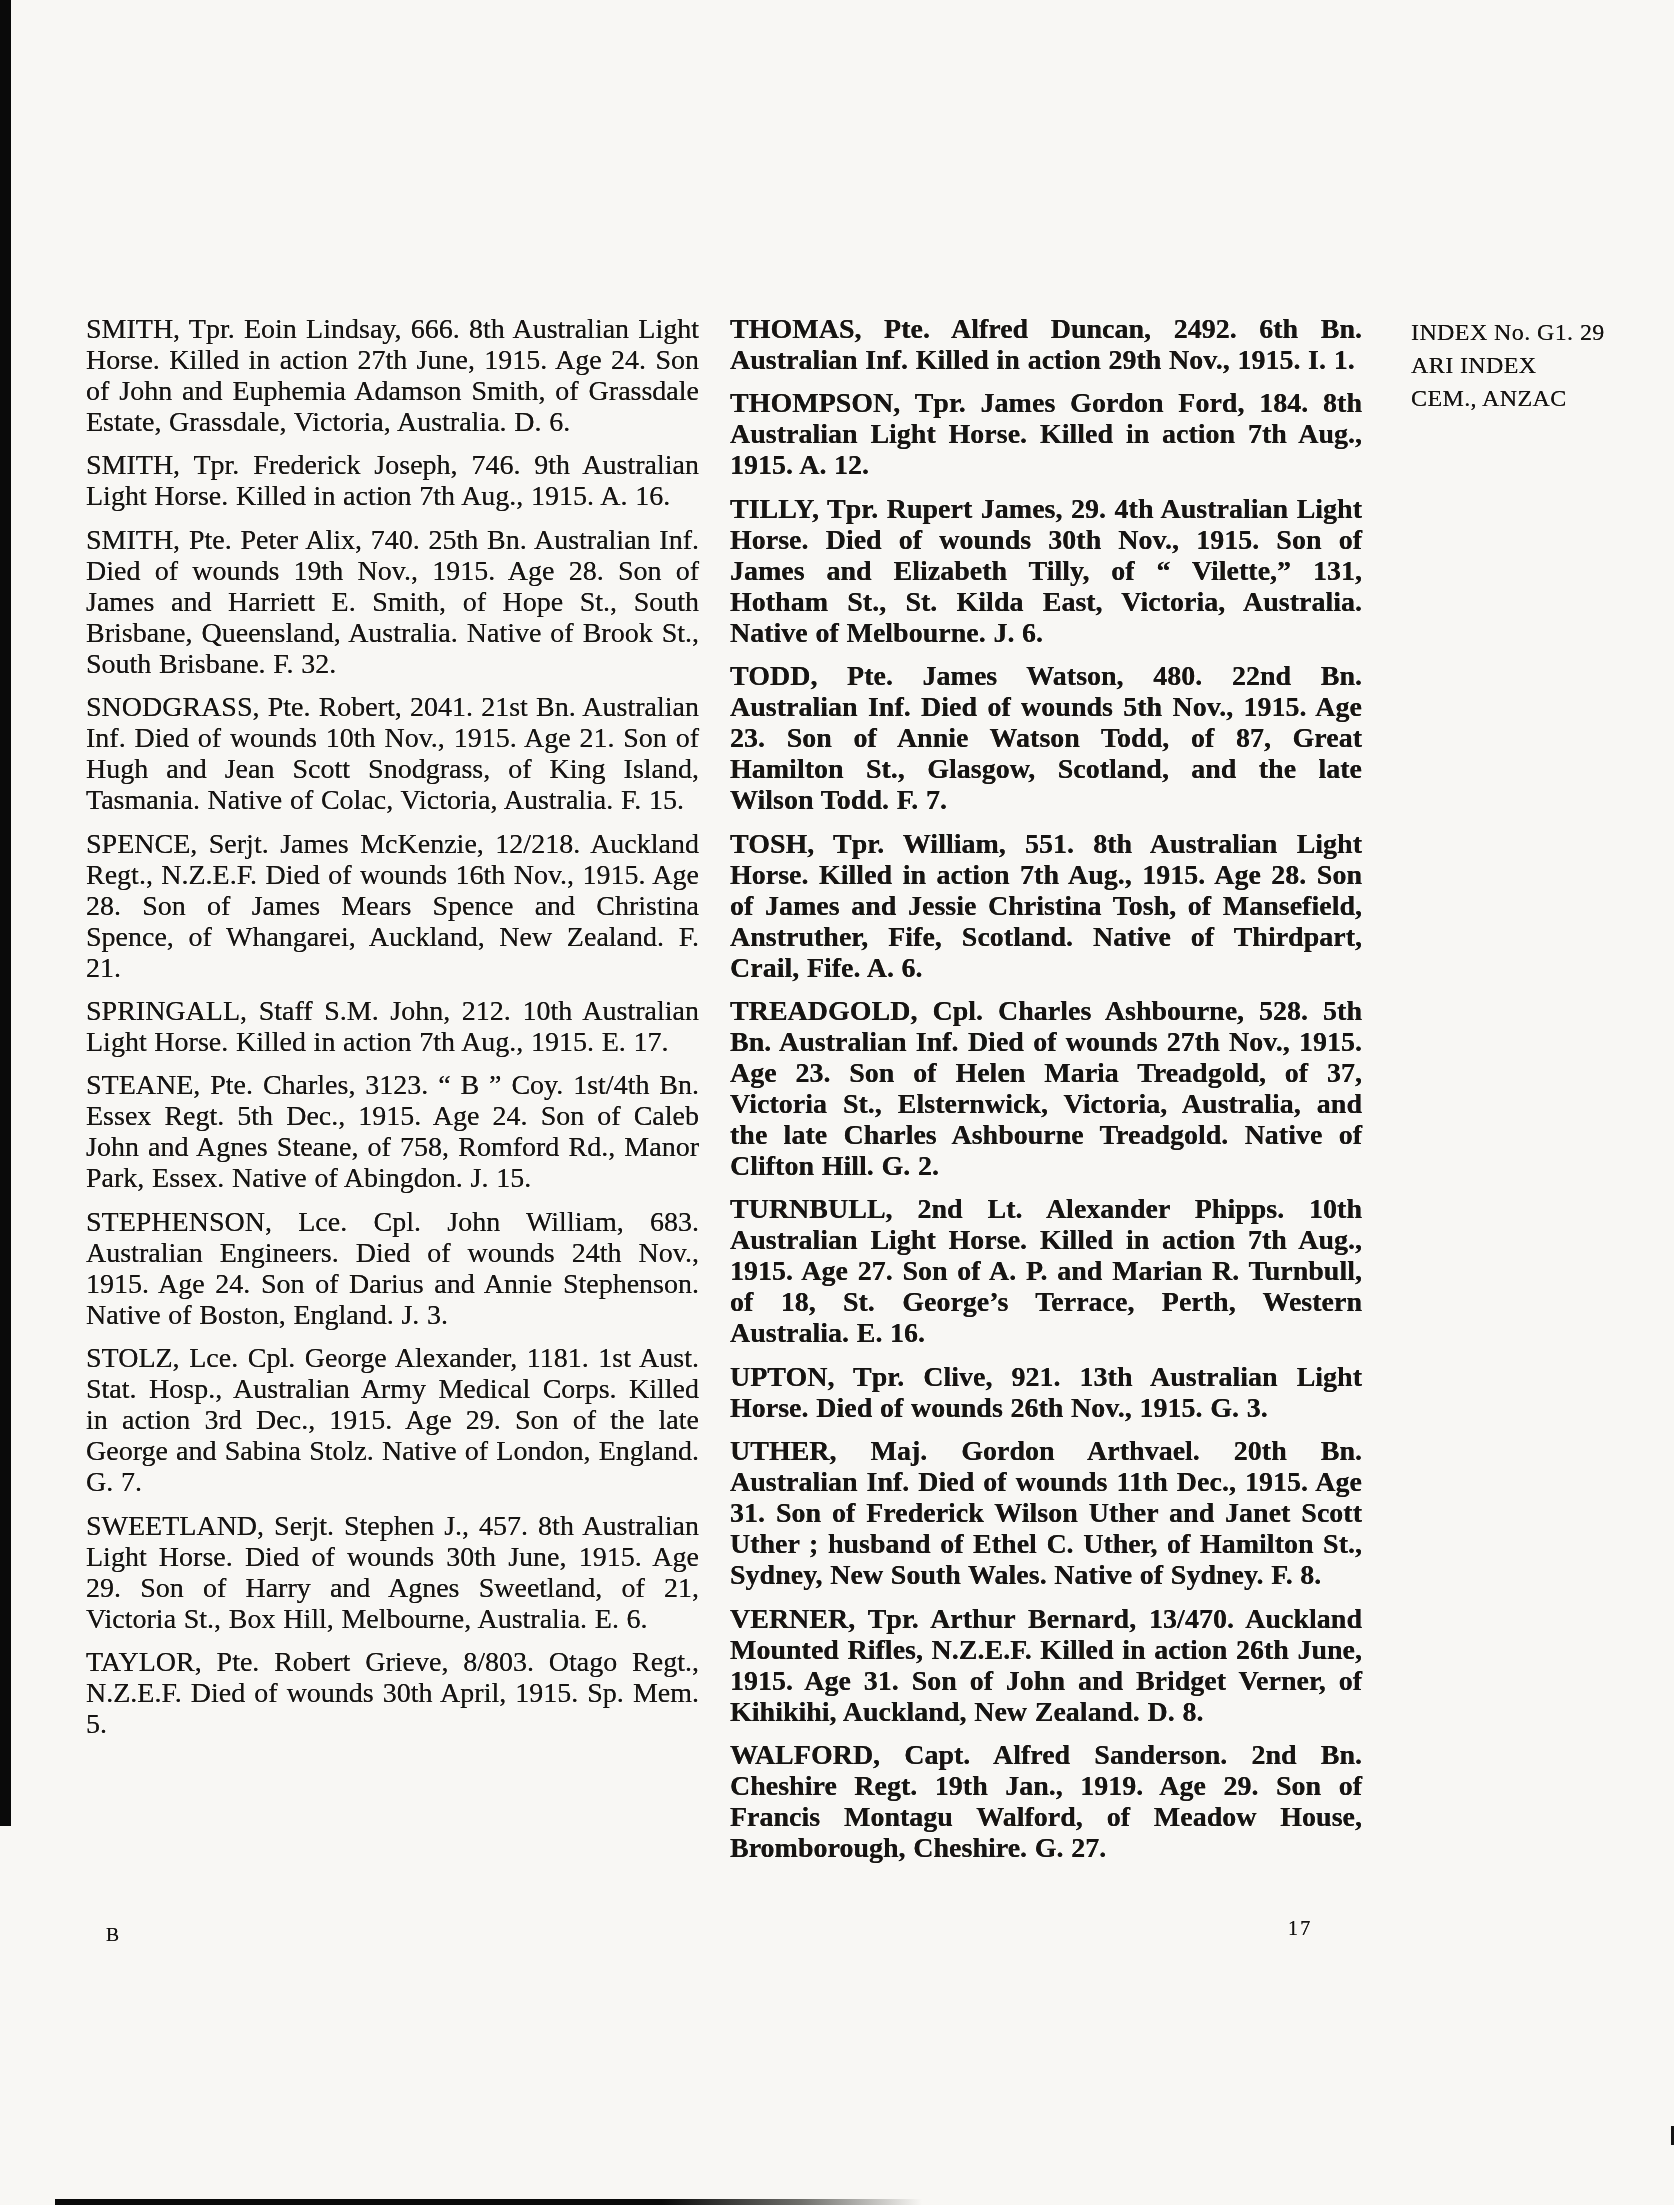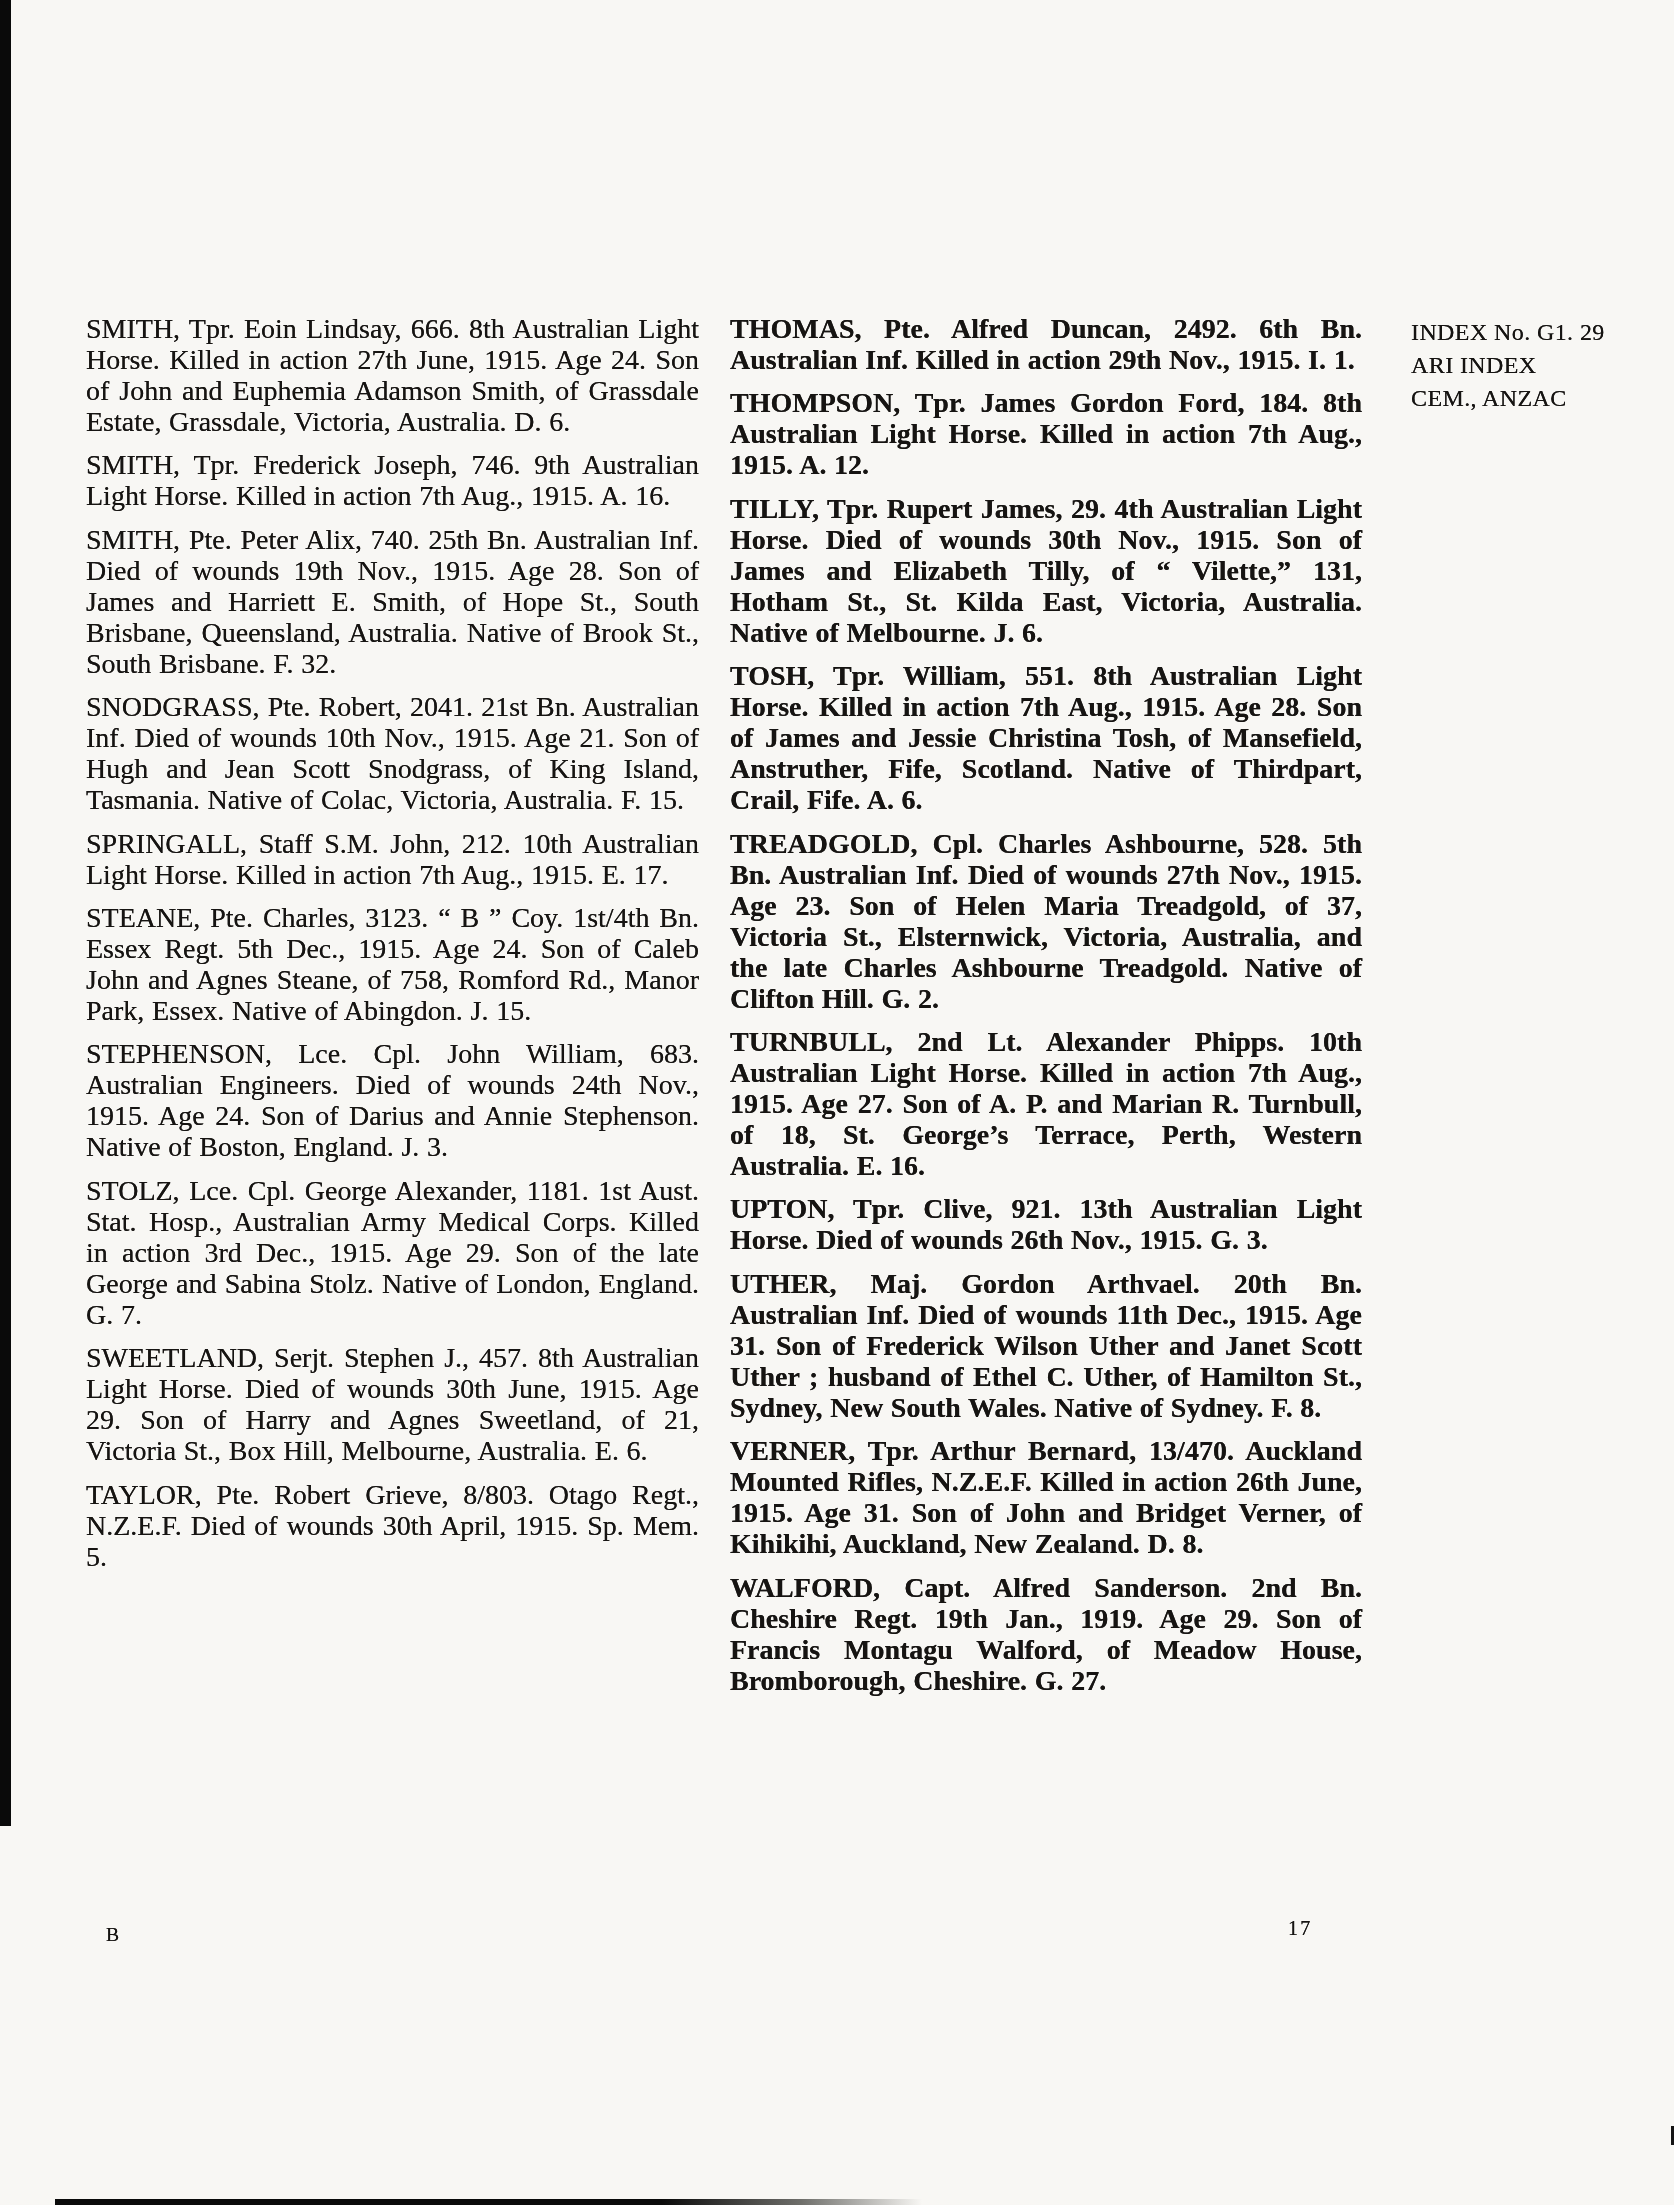--- a/index.html
+++ b/index.html
@@ -81,32 +81,34 @@
     <div>INDEX No. G1. 29</div>
     <div>ARI INDEX</div>
     <div>CEM., ANZAC</div>
   </div>
 
   <div class="col col-left">
     <p>SMITH, Tpr. Eoin Lindsay, 666. 8th Australian Light Horse. Killed in action 27th June, 1915. Age 24. Son of John and Euphemia Adamson Smith, of Grassdale Estate, Grassdale, Victoria, Australia. D. 6.</p>
     <p>SMITH, Tpr. Frederick Joseph, 746. 9th Australian Light Horse. Killed in action 7th Aug., 1915. A. 16.</p>
     <p>SMITH, Pte. Peter Alix, 740. 25th Bn. Australian Inf. Died of wounds 19th Nov., 1915. Age 28. Son of James and Harriett E. Smith, of Hope St., South Brisbane, Queensland, Australia. Native of Brook St., South Brisbane. F. 32.</p>
     <p>SNODGRASS, Pte. Robert, 2041. 21st Bn. Australian Inf. Died of wounds 10th Nov., 1915. Age 21. Son of Hugh and Jean Scott Snodgrass, of King Island, Tasmania. Native of Colac, Victoria, Australia. F. 15.</p>
+    <p>SPENCE, Serjt. James McKenzie, 12/218. Auckland Regt., N.Z.E.F. Died of wounds 16th Nov., 1915. Age 28. Son of James Mears Spence and Christina Spence, of Whangarei, Auckland, New Zealand. F. 21.</p>
     <p>SPRINGALL, Staff S.M. John, 212. 10th Australian Light Horse. Killed in action 7th Aug., 1915. E. 17.</p>
     <p>STEANE, Pte. Charles, 3123. “ B ” Coy. 1st/4th Bn. Essex Regt. 5th Dec., 1915. Age 24. Son of Caleb John and Agnes Steane, of 758, Romford Rd., Manor Park, Essex. Native of Abingdon. J. 15.</p>
     <p>STEPHENSON, Lce. Cpl. John William, 683. Australian Engineers. Died of wounds 24th Nov., 1915. Age 24. Son of Darius and Annie Stephenson. Native of Boston, England. J. 3.</p>
     <p>STOLZ, Lce. Cpl. George Alexander, 1181. 1st Aust. Stat. Hosp., Australian Army Medical Corps. Killed in action 3rd Dec., 1915. Age 29. Son of the late George and Sabina Stolz. Native of London, England. G. 7.</p>
     <p>SWEETLAND, Serjt. Stephen J., 457. 8th Australian Light Horse. Died of wounds 30th June, 1915. Age 29. Son of Harry and Agnes Sweetland, of 21, Victoria St., Box Hill, Melbourne, Australia. E. 6.</p>
     <p>TAYLOR, Pte. Robert Grieve, 8/803. Otago Regt., N.Z.E.F. Died of wounds 30th April, 1915. Sp. Mem. 5.</p>
   </div>
 
   <div class="col col-right">
     <p>THOMAS, Pte. Alfred Duncan, 2492. 6th Bn. Australian Inf. Killed in action 29th Nov., 1915. I. 1.</p>
     <p>THOMPSON, Tpr. James Gordon Ford, 184. 8th Australian Light Horse. Killed in action 7th Aug., 1915. A. 12.</p>
     <p>TILLY, Tpr. Rupert James, 29. 4th Australian Light Horse. Died of wounds 30th Nov., 1915. Son of James and Elizabeth Tilly, of “ Vilette,” 131, Hotham St., St. Kilda East, Victoria, Australia. Native of Melbourne. J. 6.</p>
+    <p>TODD, Pte. James Watson, 480. 22nd Bn. Australian Inf. Died of wounds 5th Nov., 1915. Age 23. Son of Annie Watson Todd, of 87, Great Hamilton St., Glasgow, Scotland, and the late Wilson Todd. F. 7.</p>
     <p>TOSH, Tpr. William, 551. 8th Australian Light Horse. Killed in action 7th Aug., 1915. Age 28. Son of James and Jessie Christina Tosh, of Mansefield, Anstruther, Fife, Scotland. Native of Thirdpart, Crail, Fife. A. 6.</p>
     <p>TREADGOLD, Cpl. Charles Ashbourne, 528. 5th Bn. Australian Inf. Died of wounds 27th Nov., 1915. Age 23. Son of Helen Maria Treadgold, of 37, Victoria St., Elsternwick, Victoria, Australia, and the late Charles Ashbourne Treadgold. Native of Clifton Hill. G. 2.</p>
     <p>TURNBULL, 2nd Lt. Alexander Phipps. 10th Australian Light Horse. Killed in action 7th Aug., 1915. Age 27. Son of A. P. and Marian R. Turnbull, of 18, St. George’s Terrace, Perth, Western Australia. E. 16.</p>
     <p>UPTON, Tpr. Clive, 921. 13th Australian Light Horse. Died of wounds 26th Nov., 1915. G. 3.</p>
     <p>UTHER, Maj. Gordon Arthvael. 20th Bn. Australian Inf. Died of wounds 11th Dec., 1915. Age 31. Son of Frederick Wilson Uther and Janet Scott Uther ; husband of Ethel C. Uther, of Hamilton St., Sydney, New South Wales. Native of Sydney. F. 8.</p>
     <p>VERNER, Tpr. Arthur Bernard, 13/470. Auckland Mounted Rifles, N.Z.E.F. Killed in action 26th June, 1915. Age 31. Son of John and Bridget Verner, of Kihikihi, Auckland, New Zealand. D. 8.</p>
     <p>WALFORD, Capt. Alfred Sanderson. 2nd Bn. Cheshire Regt. 19th Jan., 1919. Age 29. Son of Francis Montagu Walford, of Meadow House, Bromborough, Cheshire. G. 27.</p>
   </div>
 
   <div class="signature-mark">B</div>

